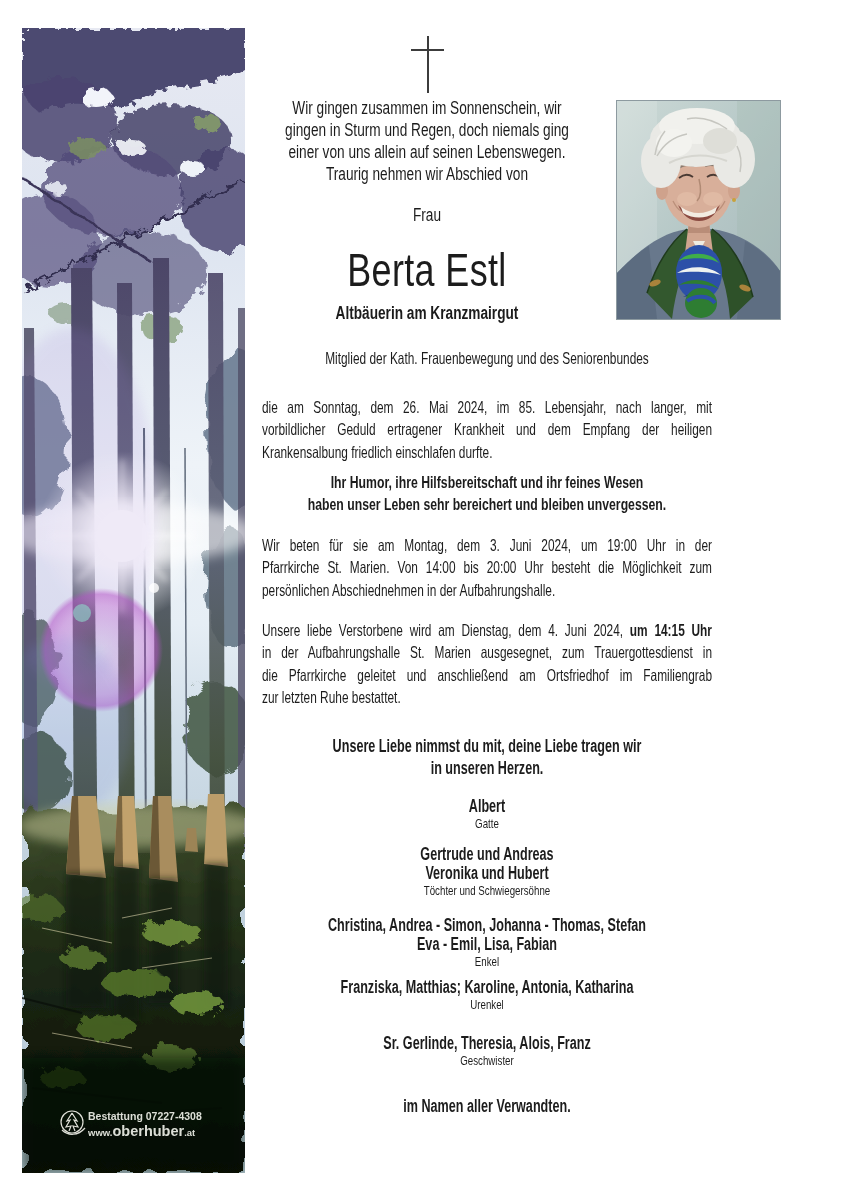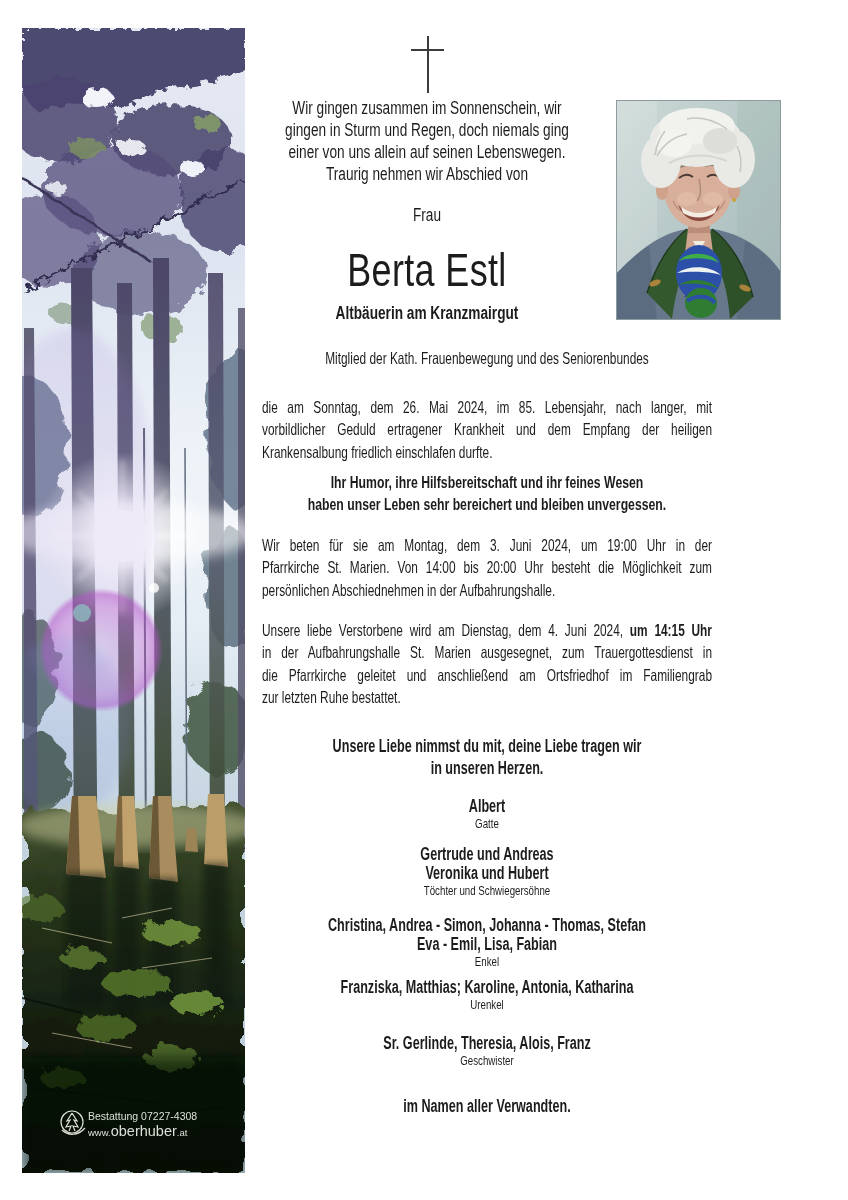--- a/index.html
+++ b/index.html
@@ -1,19 +1,19 @@
 <!DOCTYPE html>
 <html><head>
 <meta charset="utf-8">
 <style>
   html,body{margin:0;padding:0;background:#ffffff;}
   .page{position:relative;width:848px;height:1200px;background:#ffffff;overflow:hidden;
         font-family:"Liberation Sans",sans-serif;color:#1c1c1c;}
   
-  .photo-strip{position:absolute;left:22px;top:28px;width:223px;height:1145px;overflow:hidden;}
+  .photo-strip{position:absolute;left:22px;top:28px;width:223px;height:1145px;overflow:hidden;font-weight:bold;}
   .photo-strip svg{display:block;width:100%;height:100%;}
   
   .cross{position:absolute;left:0;top:0;}
   .cross .cv{position:absolute;left:427px;top:36px;width:1.5px;height:57px;background:#3c3c3c;}
   .cross .ch{position:absolute;left:411px;top:49px;width:33px;height:1.5px;background:#3c3c3c;}
   
   .top-col{position:absolute;left:262px;top:0;width:423px;height:1200px;
            transform:scaleX(0.78);transform-origin:0 0;}
   .top-col>div{position:absolute;width:100%;text-align:center;}
   .verse{top:97px;font-size:17.5px;line-height:22px;}

